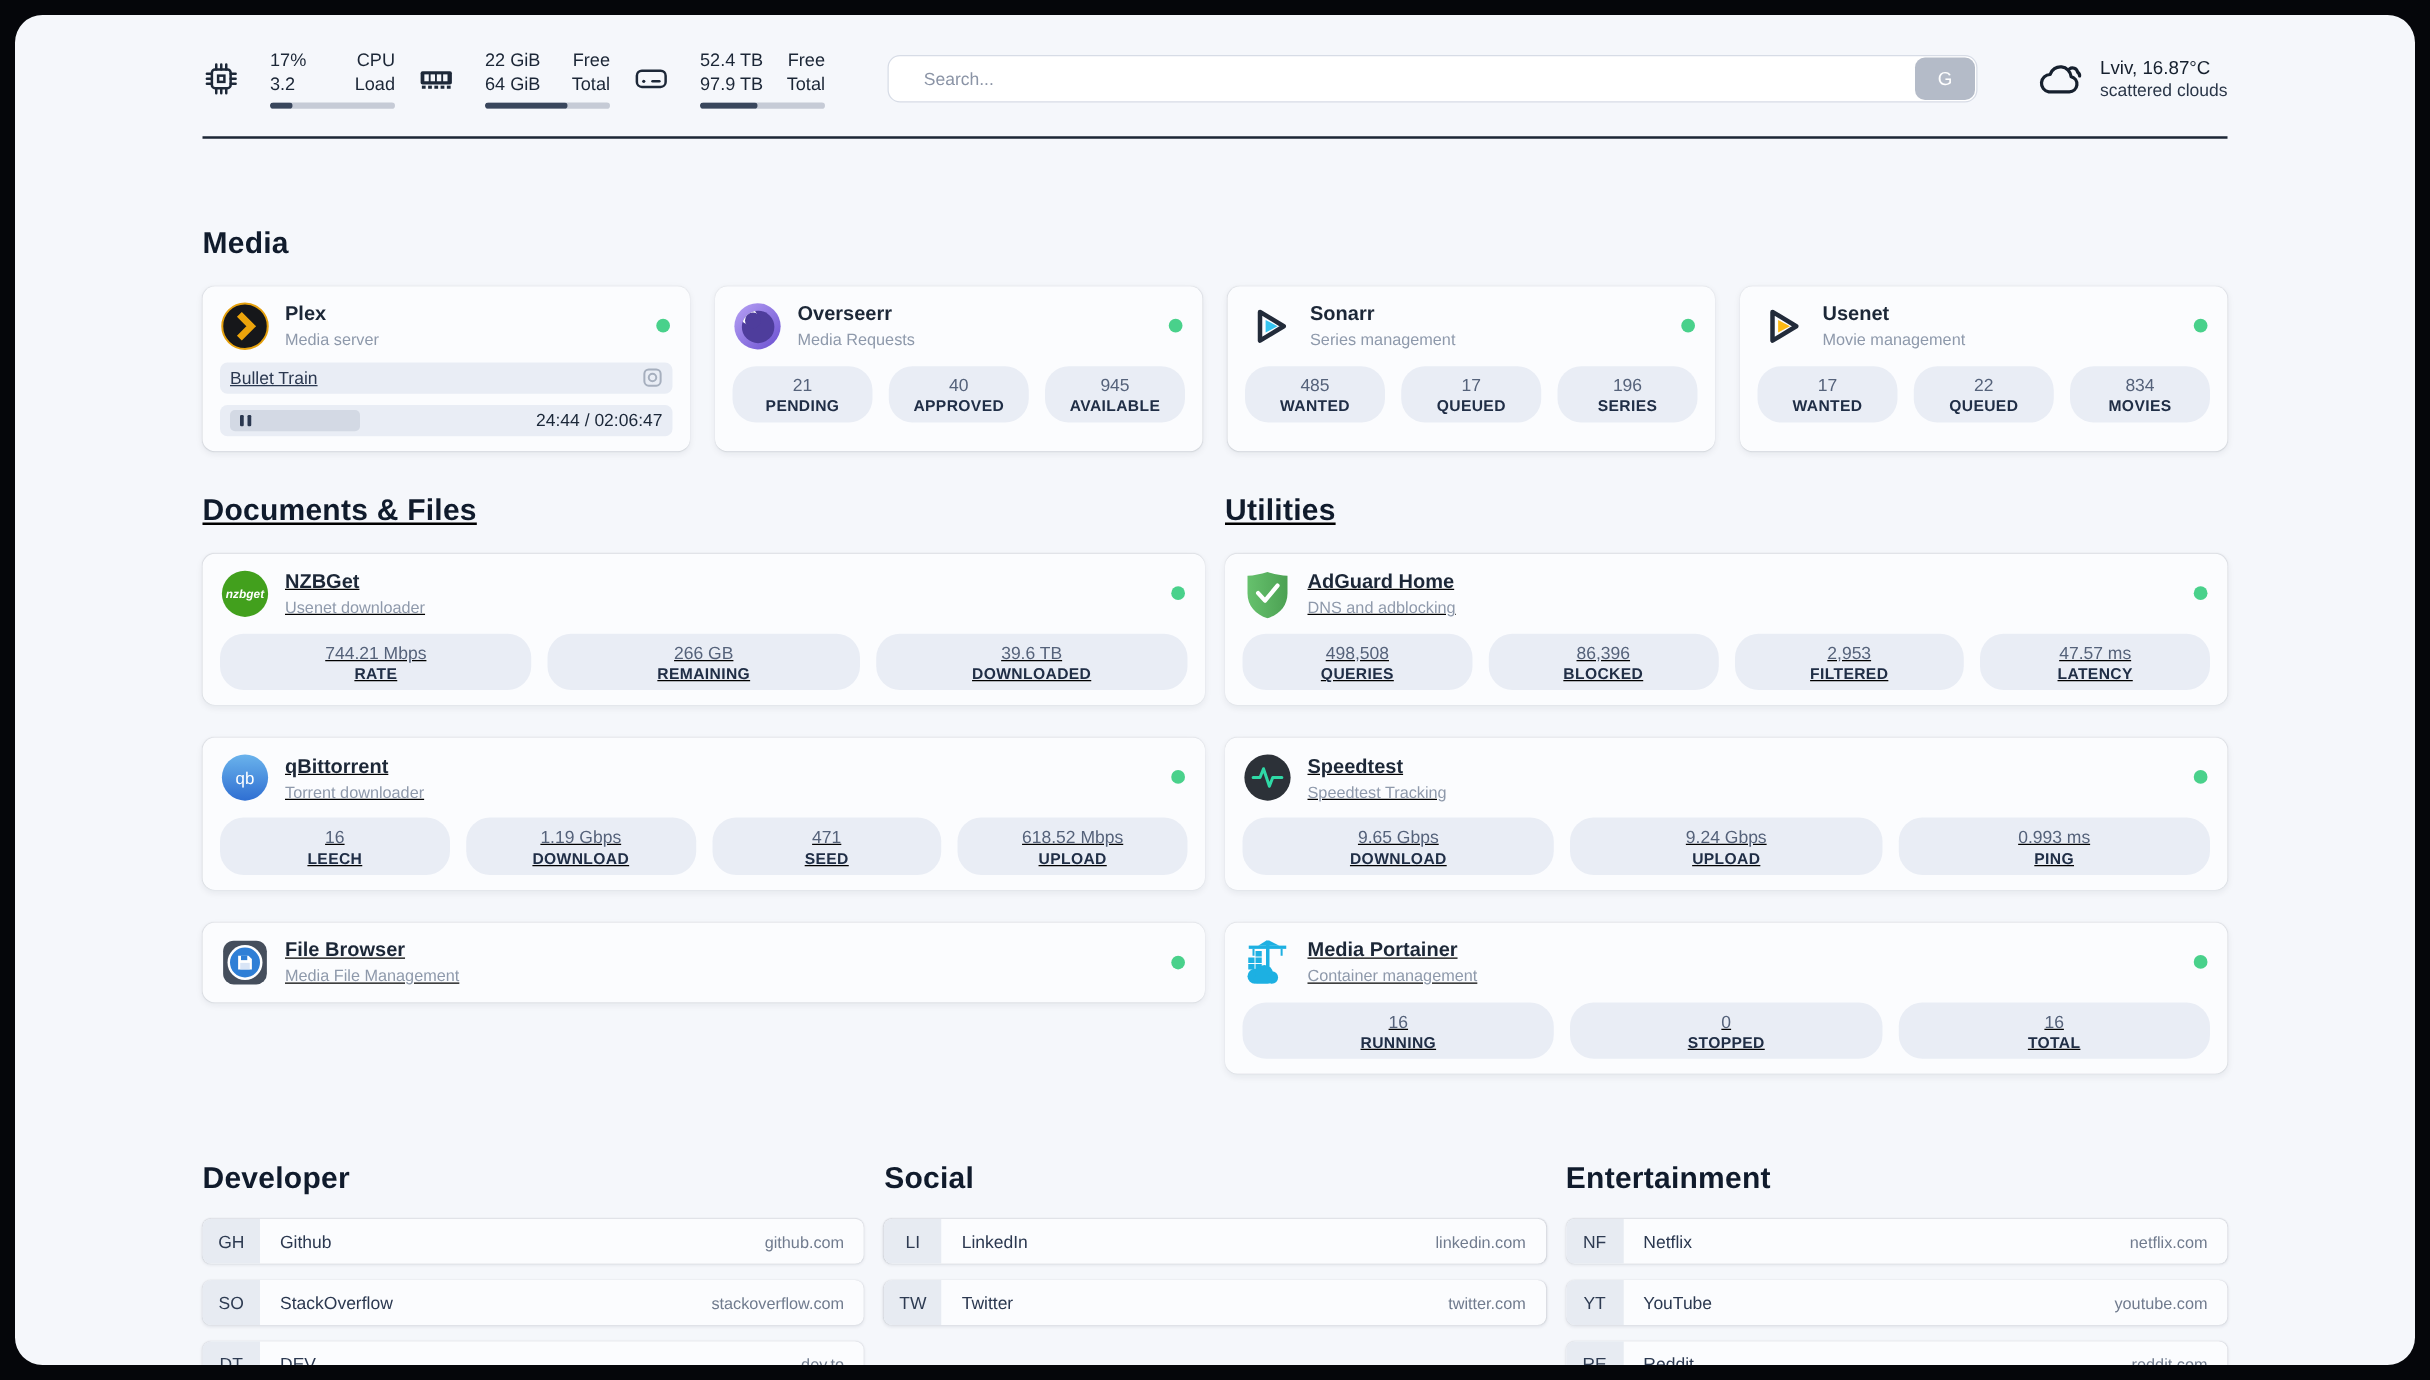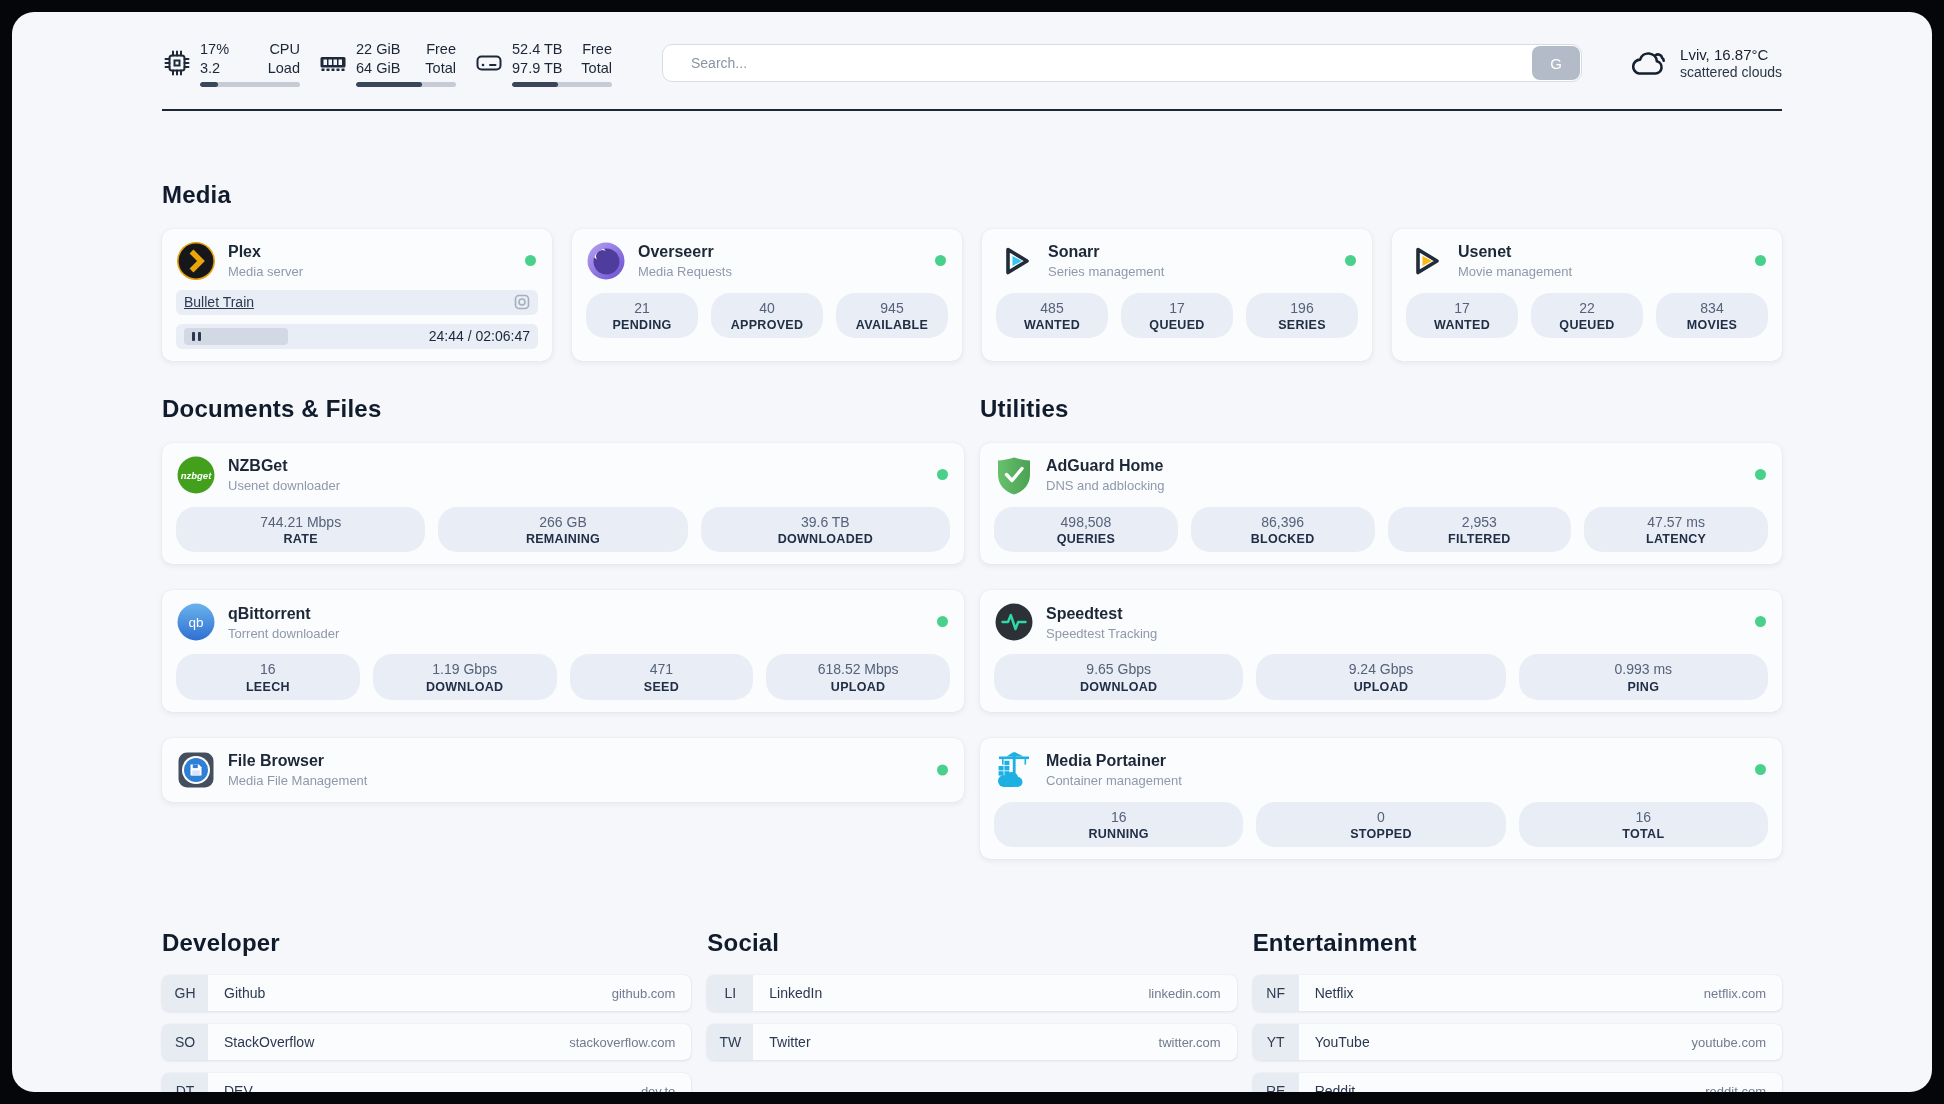--- a/index.html
+++ b/index.html
@@ -7,21 +7,21 @@
   body { background:#05060a; font-family:"Liberation Sans","DejaVu Sans",sans-serif; }
   .page {
     position:absolute; left:12px; top:12px; width:1920px; height:1080px;
     background:#f5f7fb; border-radius:22px; overflow:hidden;
   }
   .container { width:1620px; margin:0 auto; }
 
   
   .topbar { display:flex; align-items:center; padding-top:28px; }
   .sysstats { display:flex; gap:18px; align-items:center; }
-  .widget { display:flex; gap:8px; align-items:center; }
+  .widget { display:flex; gap:24px; align-items:center; }
   .sysicon { width:30px; height:30px; flex:none; }
   .wblock { width:100px; }
   .wrow { display:flex; justify-content:space-between; font-size:14.5px; color:#1b2636; line-height:1.3; }
   .wbar { height:5px; background:#c6cbd6; border-radius:3px; margin-top:4px; overflow:hidden; }
   .wfill { height:100%; background:#39465c; border-radius:3px; }
 
   .searchwrap { flex:1; margin:0 46px 0 50px; position:relative; height:38px; }
   .searchwrap input {
     width:100%; height:100%; border:1px solid #d7dce6; border-radius:10px;
     background:#fff; padding:0 64px 0 28px; font-size:14px; color:#334155; outline:none;
@@ -62,21 +62,21 @@
   .stat-value { font-size:14px; color:#55627a; line-height:1.25; }
   .stat-label { font-size:12.5px; font-weight:700; color:#202e46; margin-top:1px; letter-spacing:.3px; }
 
   .media-row { margin-top:9px; background:#e9edf5; border-radius:6px; height:25px; display:flex; align-items:center; padding:0 8px; }
   .np-title { font-size:14px; color:#2b3850;text-decoration:underline; }
   .view-icon { margin-left:auto; width:16px; height:16px; }
   .pause-pill { width:104px; height:17px; background:#d3d9e4; border-radius:4px; display:flex; align-items:center; padding-left:8px; gap:3px; }
   .pbar { width:3px; height:9px; background:#2b3850; border-radius:1px; }
   .np-time { margin-left:auto; font-size:14px; font-weight:500; color:#1b2738; }
 
-  .twocol { display:grid; grid-template-columns:1fr 1fr; gap:16px; margin-top:34px; }
+  .twocol { display:grid; grid-template-columns:1fr 1fr; gap:16px; margin-top:34px;text-decoration:underline; }
   .twocol h2 { margin-bottom:20px; }
   .col .card { margin-bottom:26px; }
   .card.slim { padding:12px 14px; }
 
   
   .threecol { display:grid; grid-template-columns:1fr 1fr 1fr; gap:16px; margin-top:44px; }
   .threecol h2 { margin-bottom:18px; }
   .bm-row {
     display:flex; align-items:stretch; height:36px; background:#fbfcfe; border-radius:7px;
     overflow:hidden; margin-bottom:13px; box-shadow:0 1px 3px rgba(15,23,42,.09), 0 0 1px rgba(15,23,42,.12);

